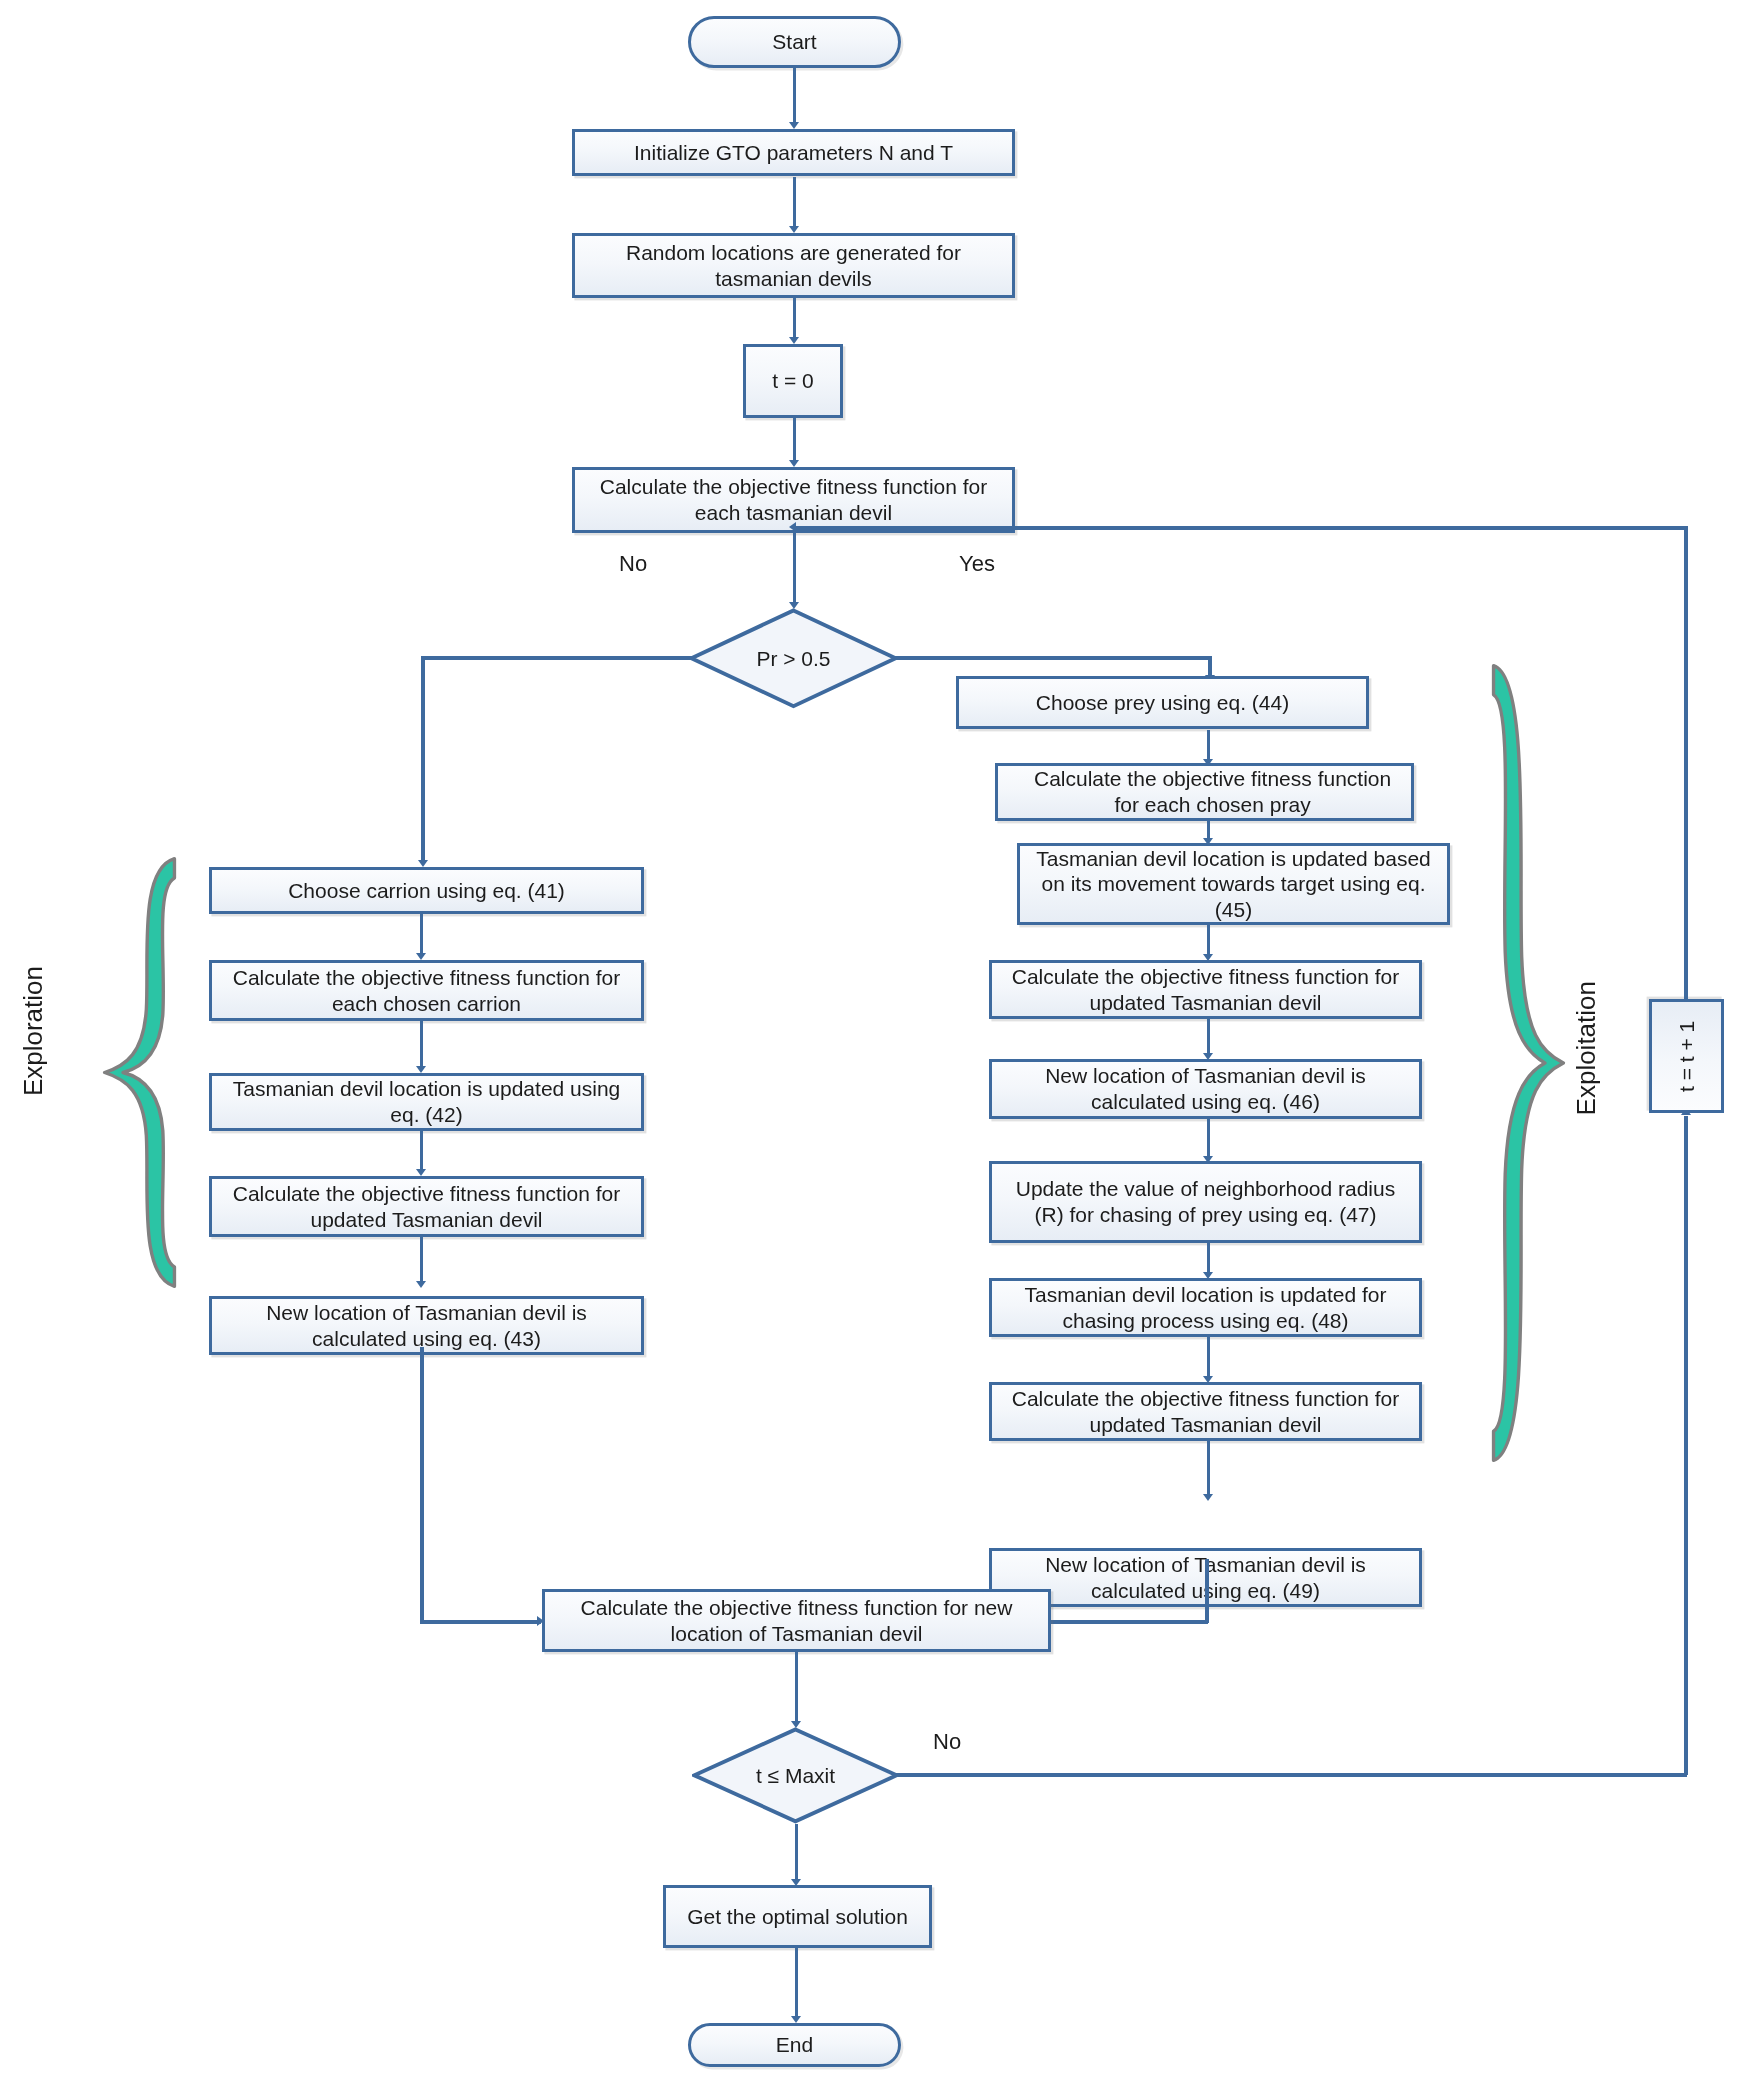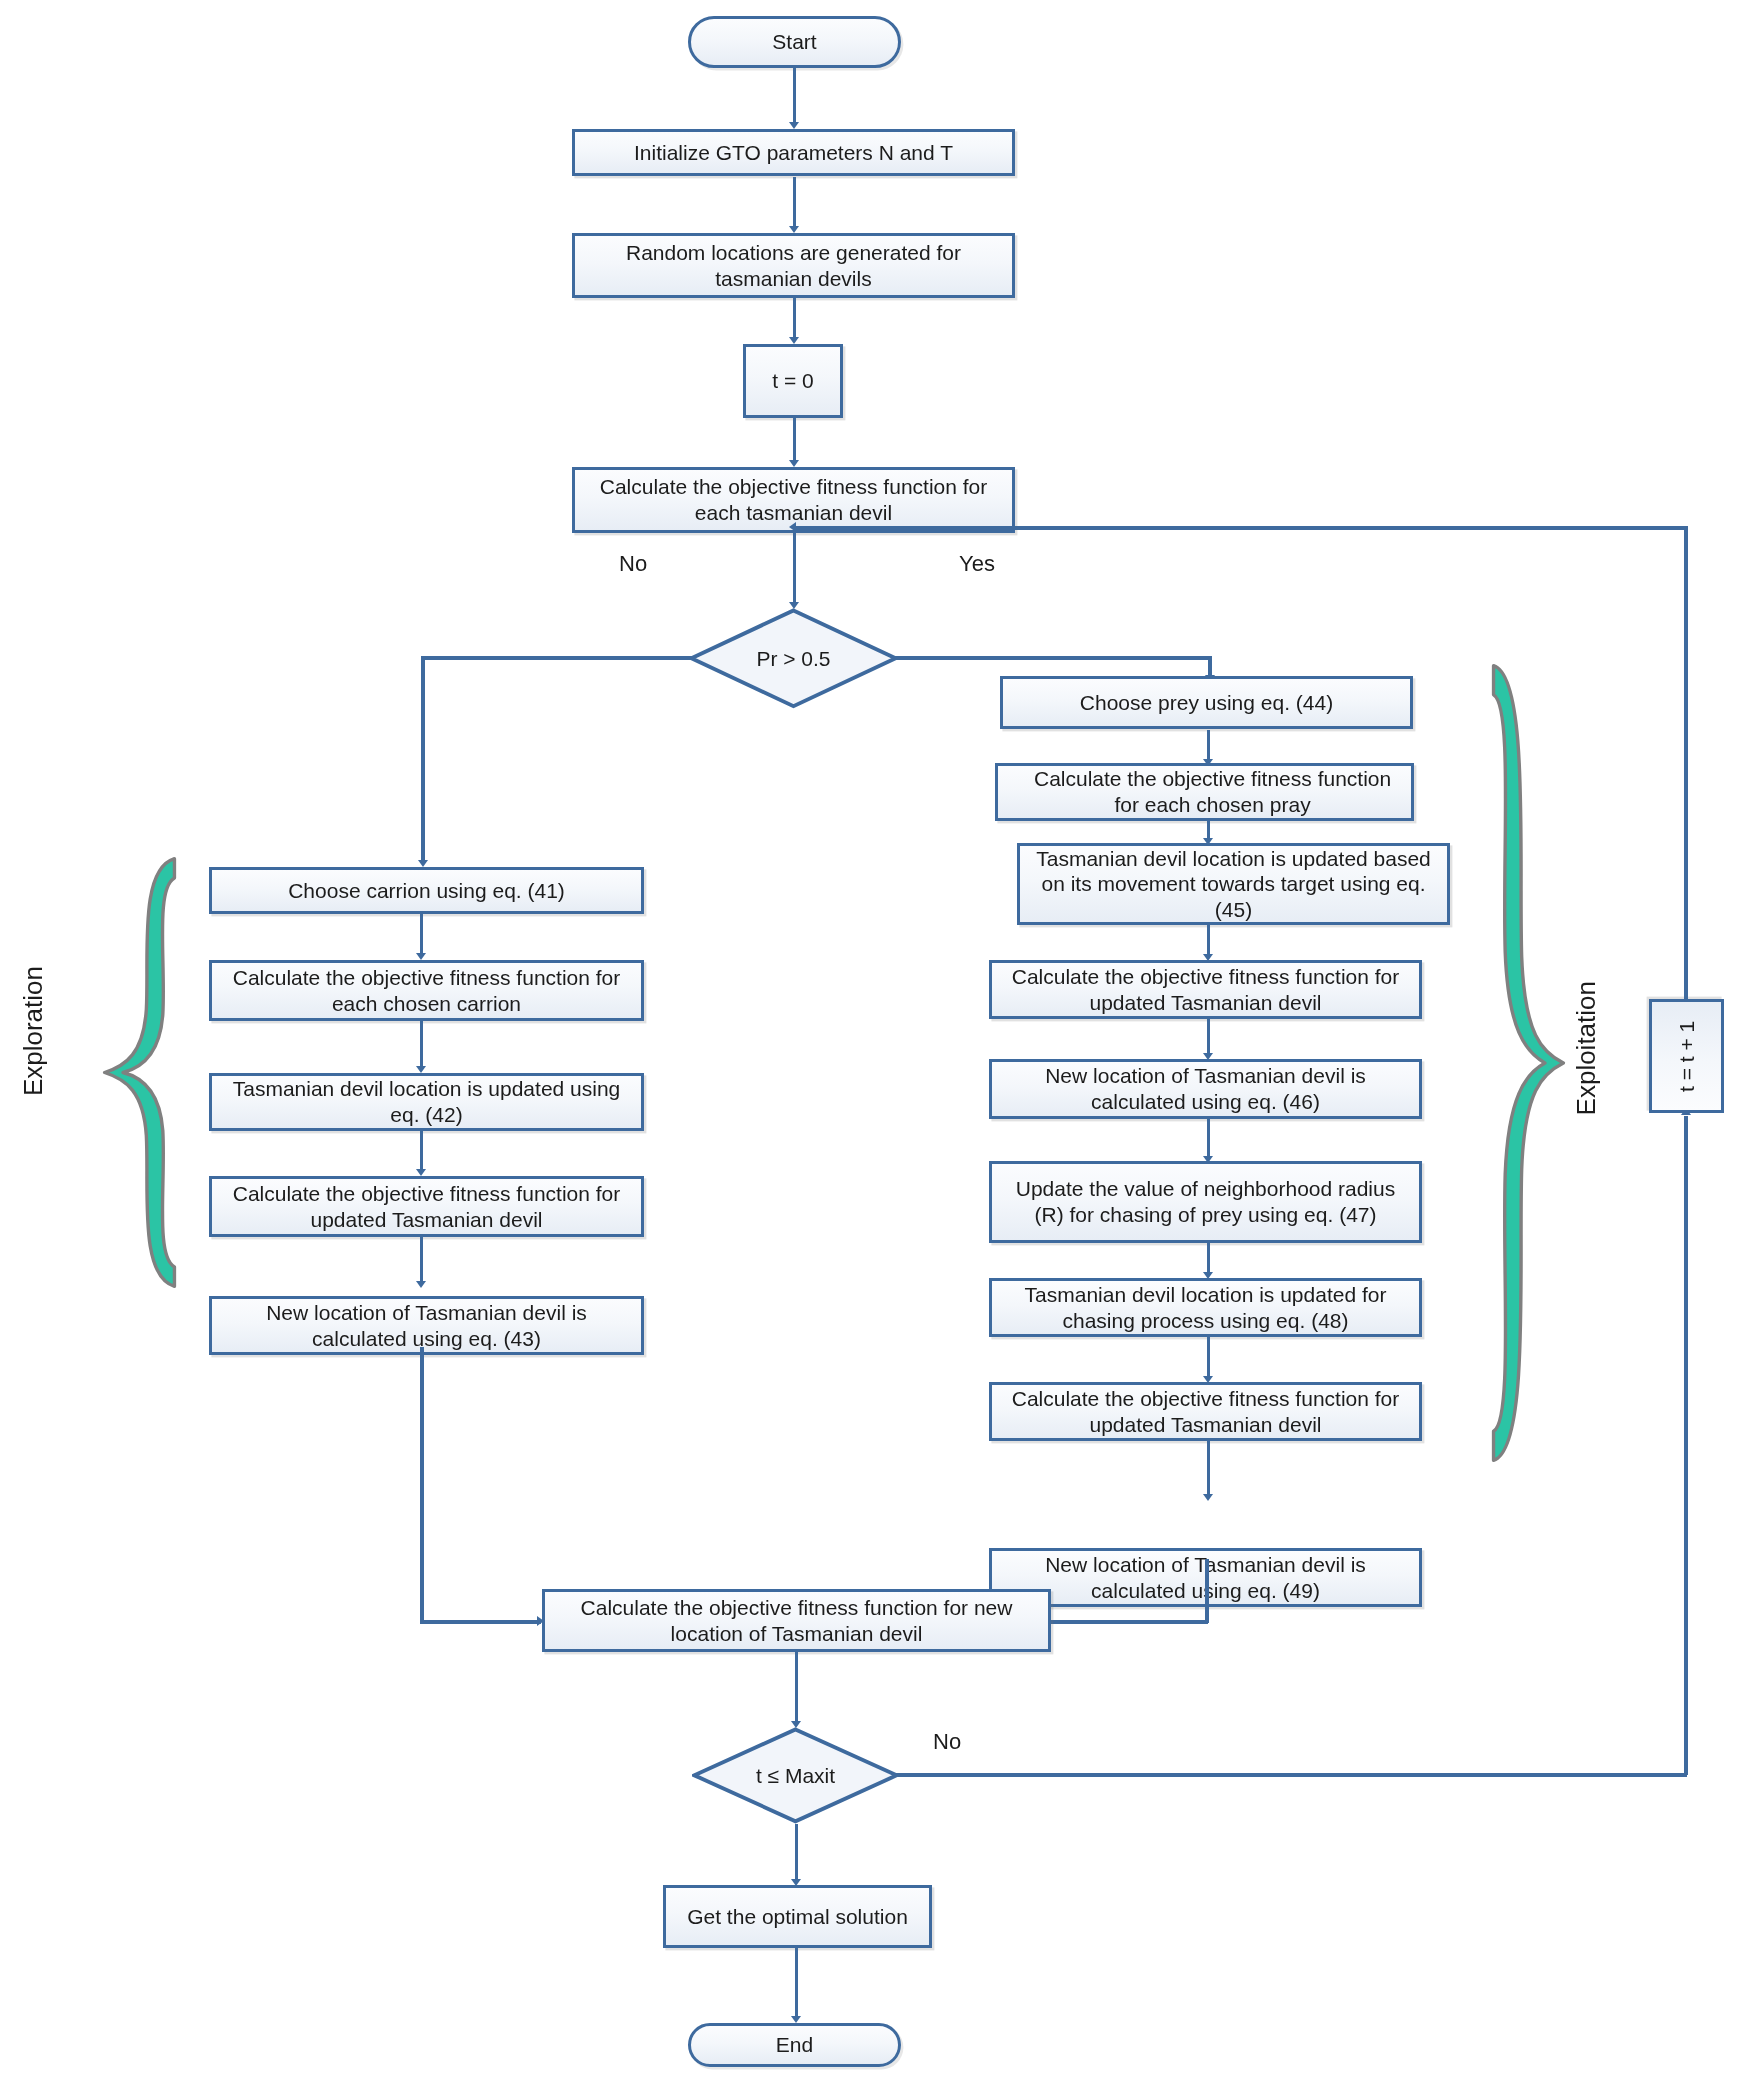--- a/index.html
+++ b/index.html
@@ -195,21 +195,21 @@
   <div class="arrow-d" style="left:416px; top:1281px;"></div>
 
   <div class="node" style="left:209px; top:1288px; width:435px; height:59px;margin-top:8px;">
     <span>New location of Tasmanian devil is calculated using eq. (43)</span>
   </div>
 
   <div class="ln lnv thick" style="left:420px; top:1347px; height:276px;"></div>
   <div class="ln lnh thick" style="left:420px; top:1620px; width:121px;"></div>
   <div class="arrow-r" style="left:537px; top:1616px;"></div>
 
-  <div class="node" style="left:1000px; top:676px; width:413px; height:53px;">
+  <div class="node" style="left:956px; top:676px; width:413px; height:53px;">
     <span>Choose prey using eq. (44)</span>
   </div>
   <div class="ln lnv" style="left:1207px; top:730px; height:32px;"></div>
   <div class="arrow-d" style="left:1203px; top:759px;"></div>
 
   <div class="node" style="left:995px; top:763px; width:419px; height:58px;padding-left:23px;">
     <span>Calculate the objective fitness function for each chosen pray</span>
   </div>
   <div class="ln lnv" style="left:1207px; top:821px; height:19.3px;"></div>
   <div class="arrow-d" style="left:1203px; top:838px;"></div>

